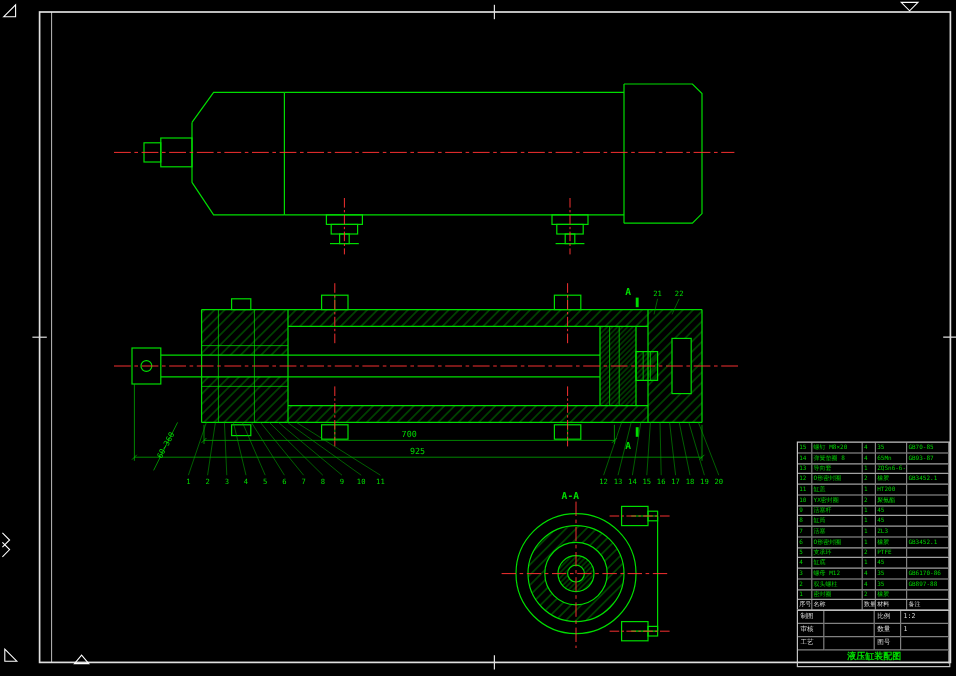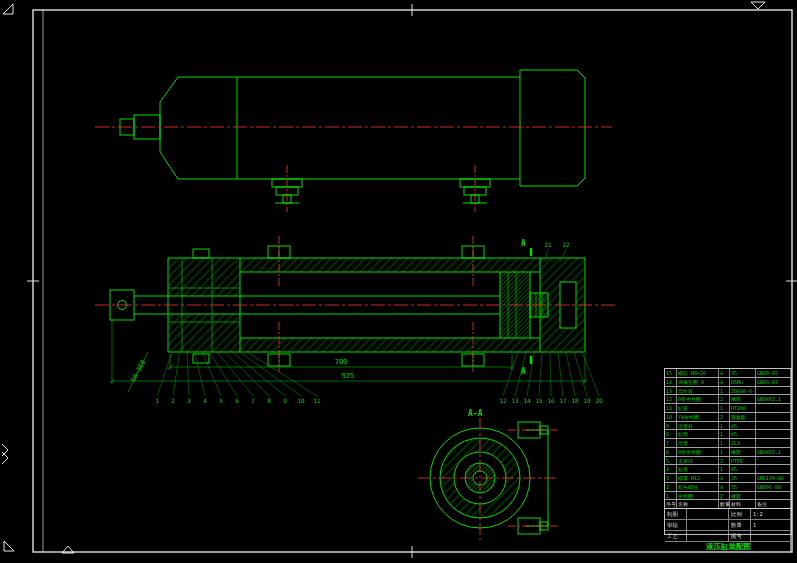--- a/index.html
+++ b/index.html
@@ -8,21 +8,21 @@
   svg text{font-family:"DejaVu Sans Mono",monospace;}
   
   #bom-body{position:absolute;left:664px;top:368px;width:128px;height:140px;
             border:1px solid rgba(215,215,215,.9);border-bottom:none;box-sizing:border-box;}
   .bom-row{display:grid;grid-template-columns:12px 42px 11px 26px 35px;height:8.75px;
            border-bottom:1px solid rgba(215,215,215,.75);box-sizing:border-box;}
   .bom-cell{border-right:1px solid rgba(215,215,215,.6);font-size:5px;line-height:8px;
             color:#00d200;overflow:hidden;white-space:nowrap;padding-left:1px;box-sizing:border-box;}
   .bom-header .bom-cell{color:#d8d8d8;}
   
-  #titleblock{position:absolute;left:664px;top:508px;width:128px;height:27px;
+  #titleblock{position:absolute;left:664px;top:508px;width:128px;height:48px;
               border:1px solid rgba(215,215,215,.9);box-sizing:border-box;
               display:grid;grid-template-columns:22px 42px 22px 40px;grid-auto-rows:11px;}
   .tb{border-right:1px solid rgba(215,215,215,.6);border-bottom:1px solid rgba(215,215,215,.6);
       font-size:5.5px;line-height:10px;color:#d8d8d8;overflow:hidden;white-space:nowrap;
       padding-left:2px;box-sizing:border-box;}
   .tb-title{grid-column:1/5;border-bottom:none;color:#00e000;font-size:7.5px;line-height:10px;
             text-align:center;font-weight:bold;}
 </style>
 </head>
 <body>

